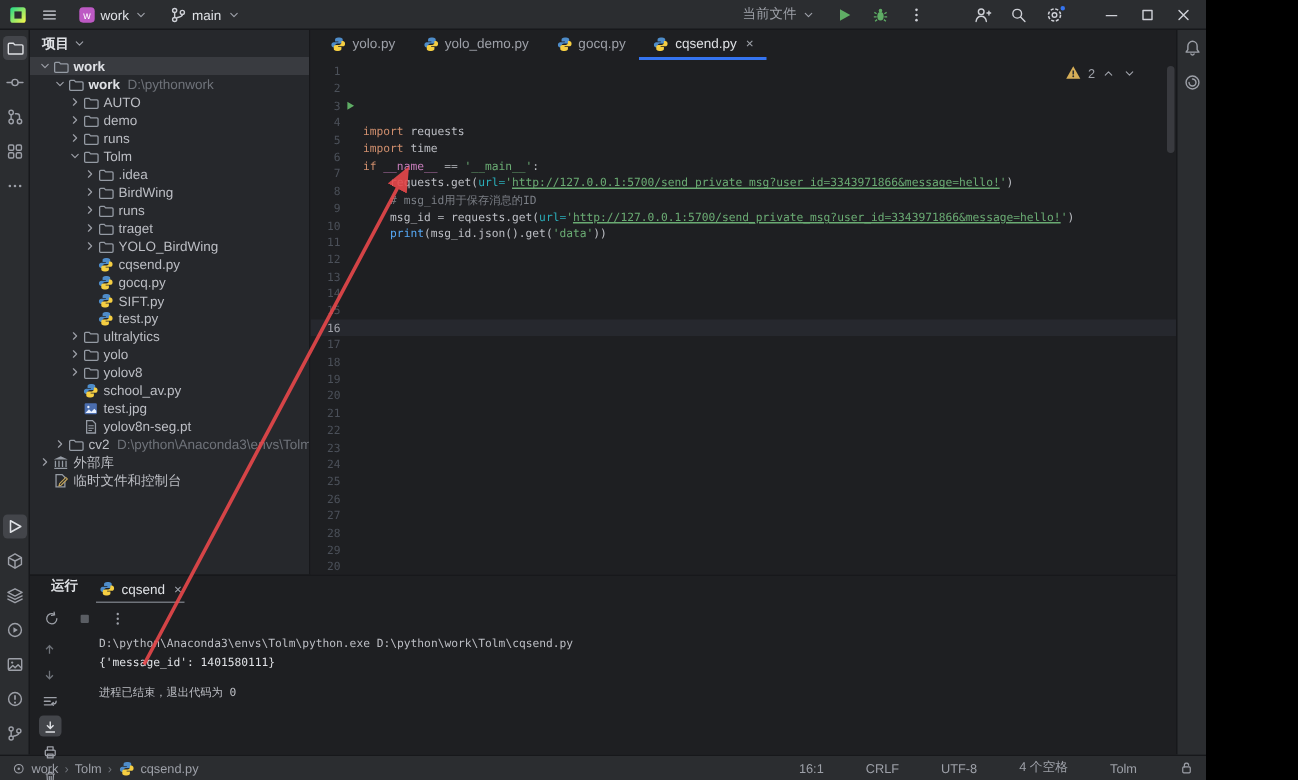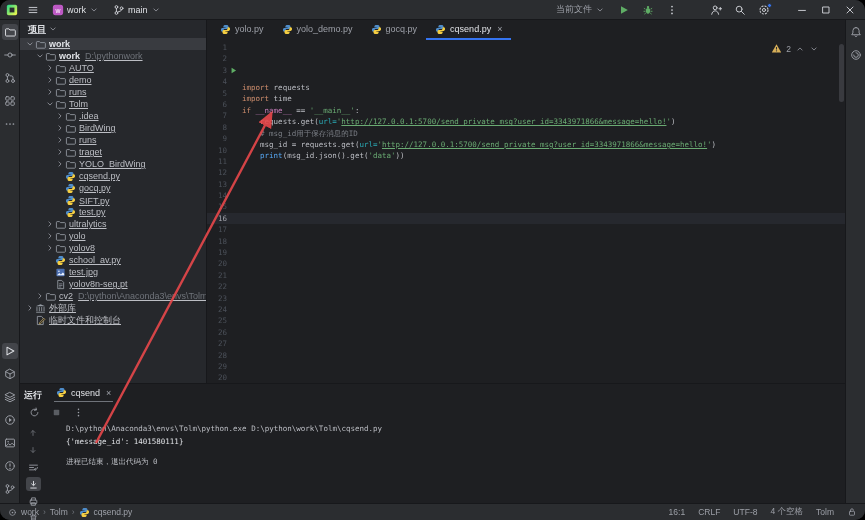--- a/index.html
+++ b/index.html
@@ -1,19 +1,19 @@
 <!DOCTYPE html>
 <html><head>
 <meta charset="utf-8">
 <style>
   * { margin:0; padding:0; box-sizing:border-box; }
   html,body { background:#000; }
-  .app { position:relative; width:865px; height:520px; background:#1e1f22;
+  .app { position:relative; width:804px; height:520px; background:#1e1f22;
          font-family:"Liberation Sans","DejaVu Sans",sans-serif; color:#bcbec4;
-         overflow:hidden; font-size:9px;border-radius:10px; }
+         overflow:hidden; font-size:9px; }
   .icw { display:inline-flex; align-items:center; justify-content:center; flex:none; }
   .icw svg { display:block; }
 
   
   .titlebar { height:20px; background:#2b2d30; border-bottom:1px solid #17181b;
               display:flex; align-items:center; padding:0 6px; gap:6px; }
   .tb-widget { display:flex; align-items:center; gap:3px; padding:1px 4px; border-radius:3px; color:#dfe1e5; }
   .tb-label { font-size:9px; }
   .tb-spacer { flex:1; }
   .tb-btn { width:18px; height:16px; display:flex; align-items:center; justify-content:center; border-radius:3px; position:relative; }
@@ -27,21 +27,21 @@
   .strip.left { border-right:1px solid #17181b; }
   .strip.right { border-left:1px solid #17181b; }
   .strip-group { display:flex; flex-direction:column; align-items:center; gap:7px; }
   .strip-btn { width:16px; height:16px; display:flex; align-items:center; justify-content:center; border-radius:3px; }
   .strip-btn.active { background:#43454a; }
 
   .center { flex:1; display:flex; flex-direction:column; min-width:0; }
   .upper { display:flex; height:363px; min-height:0; }
 
   
-  .project-panel { width:187px; flex:none; background:#26282c; border-right:1px solid #17181b; overflow:hidden;text-decoration:underline; }
+  .project-panel { width:187px; flex:none; background:#26282c; border-right:1px solid #17181b; overflow:hidden; }
   .panel-header { height:18px; display:flex; align-items:center; gap:2px; padding-left:8px;
                   color:#dfe1e5; font-weight:bold; }
   .tree-row { height:12px; display:flex; align-items:center; white-space:nowrap; overflow:hidden; }
   .tree-row.selected { background:#393b40; }
   .tree-arrow { width:10px; flex:none; display:flex; justify-content:center; }
   .tree-label { color:#bcbec4; margin-left:3px; }
   .tree-label.bold { color:#dfe1e5; font-weight:bold; }
   .tree-path { color:#6f737a; margin-left:5px; }
 
   
@@ -60,39 +60,39 @@
   .ctext { padding-left:2px;margin-top:40px; }
   .c-kw{color:#cf8e6d} .c-pl{color:#bcbec4} .c-du{color:#c77dbb} .c-st{color:#6aab73}
   .c-sl{color:#6aab73; text-decoration:underline} .c-pa{color:#2aacb8} .c-bi{color:#56a8f5} .c-co{color:#7a7e85}
   .inspection { position:absolute; top:3px; right:26px; display:flex; align-items:center; gap:4px;
                 color:#9da0a8; font-family:"Liberation Sans",sans-serif; font-size:8.5px; }
   .scroll-thumb { position:absolute; top:4px; right:1px; width:5px; height:58px; background:#44464b; border-radius:3px; opacity:.7; }
 
   
   .run-panel { height:120px; flex:none; border-top:1px solid #17181b; background:#1e1f22;
                display:flex; flex-direction:column; }
-  .run-header { height:18px; display:flex; align-items:flex-end; gap:12px; padding-left:4px; flex:none; }
+  .run-header { height:18px; display:flex; align-items:flex-start; gap:12px; padding-left:14px; flex:none; }
   .run-title { color:#dfe1e5; font-weight:bold; }
   .run-tab { display:flex; align-items:center; gap:4px; color:#dfe1e5; height:100%; border-bottom:1px solid #6f737a; padding:0 2px; }
   .run-body { flex:1; position:relative; }
   .run-tools-row { position:absolute; top:3px; left:7px; display:flex; gap:7px; }
   .run-tools-col { position:absolute; top:24px; left:5px; width:16px; display:flex; flex-direction:column; gap:3px; align-items:center; }
   .tool-btn { width:15px; height:14px; display:flex; align-items:center; justify-content:center; border-radius:3px; }
   .tool-btn.active { background:#43454a; }
   .console { margin-left:26px; padding:20px 0 0 20px; font-family:"DejaVu Sans Mono","Liberation Mono",monospace; font-size:7.5px; }
   .console-line { height:13px; line-height:13px; white-space:pre; color:#bcbec4; }
   .console-line.bright { color:#dfe1e5; }
   .console-line.blank { height:7px; }
 
   
   .status-bar { height:17px; background:#2b2d30; border-top:1px solid #17181b;
                 display:flex; align-items:center; padding:0 8px; font-size:8.5px; color:#9da0a8; }
   .crumbs { display:flex; align-items:center; gap:4px; }
   .crumb-sep { color:#6f737a; }
-  .status-right { margin-left:auto; display:flex; align-items:center; gap:13px; }
+  .status-right { margin-left:auto; display:flex; align-items:center; gap:28px; }
 
   .arrow-overlay { position:absolute; top:0; left:0; z-index:60; pointer-events:none; }
 </style>
 </head>
 <body>
 
 <div class="app">
 
   <svg class="arrow-overlay" width="865" height="520">
     <defs>

